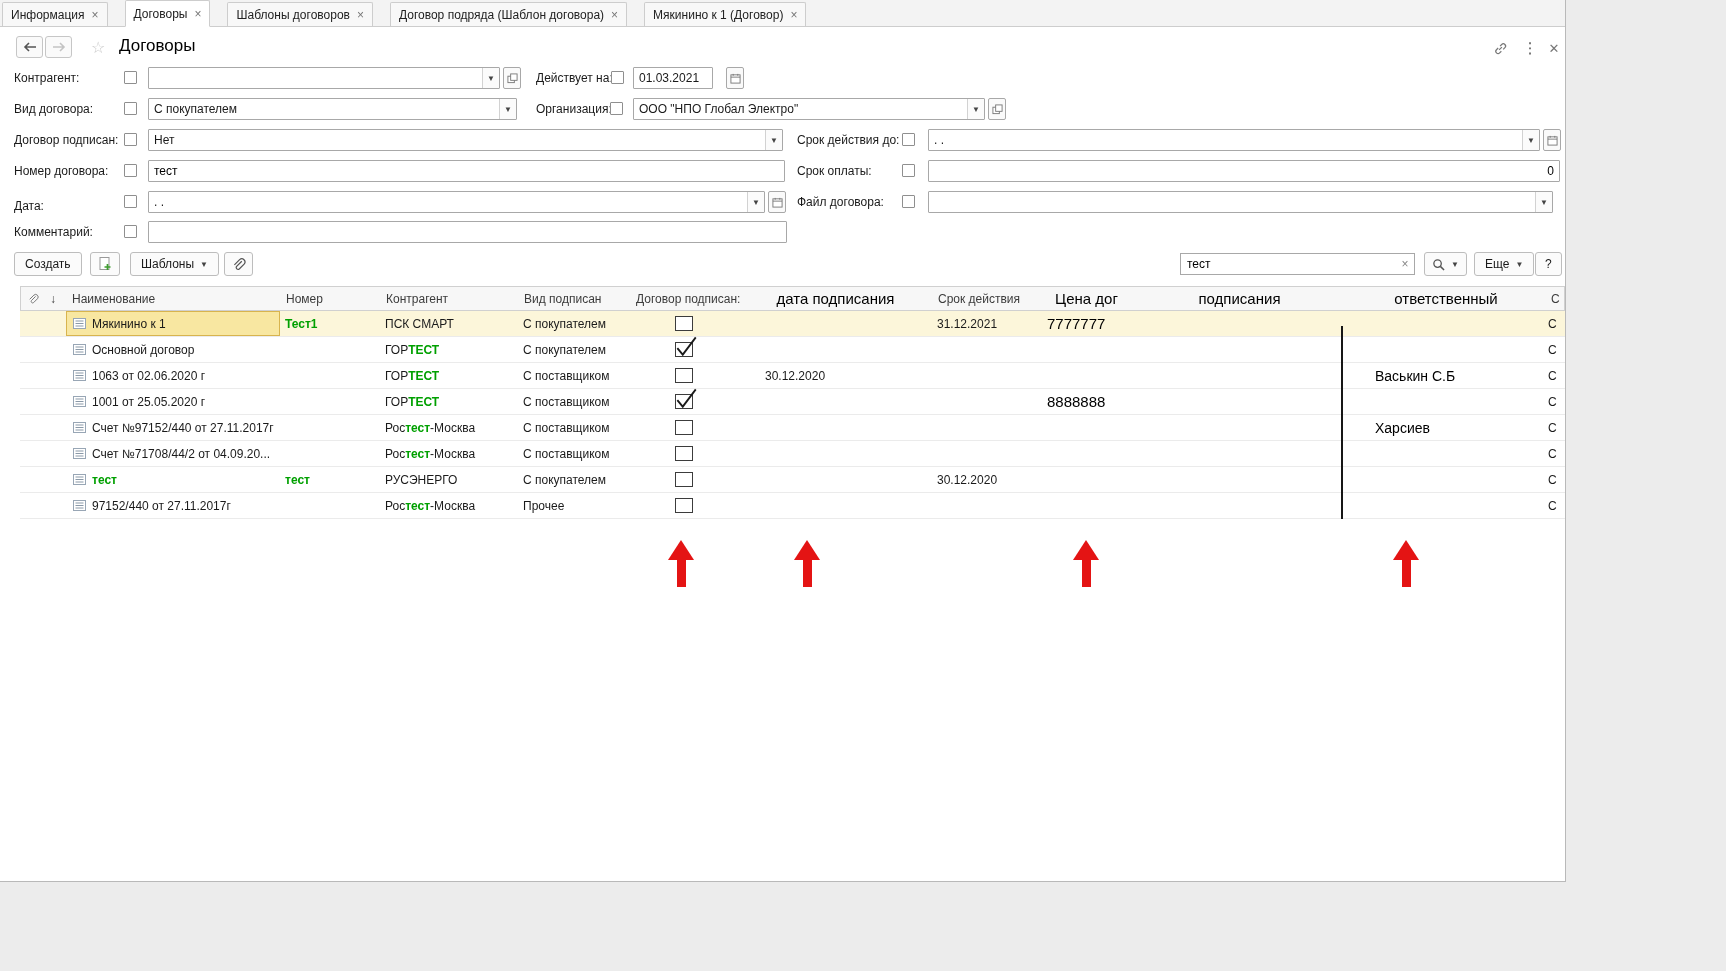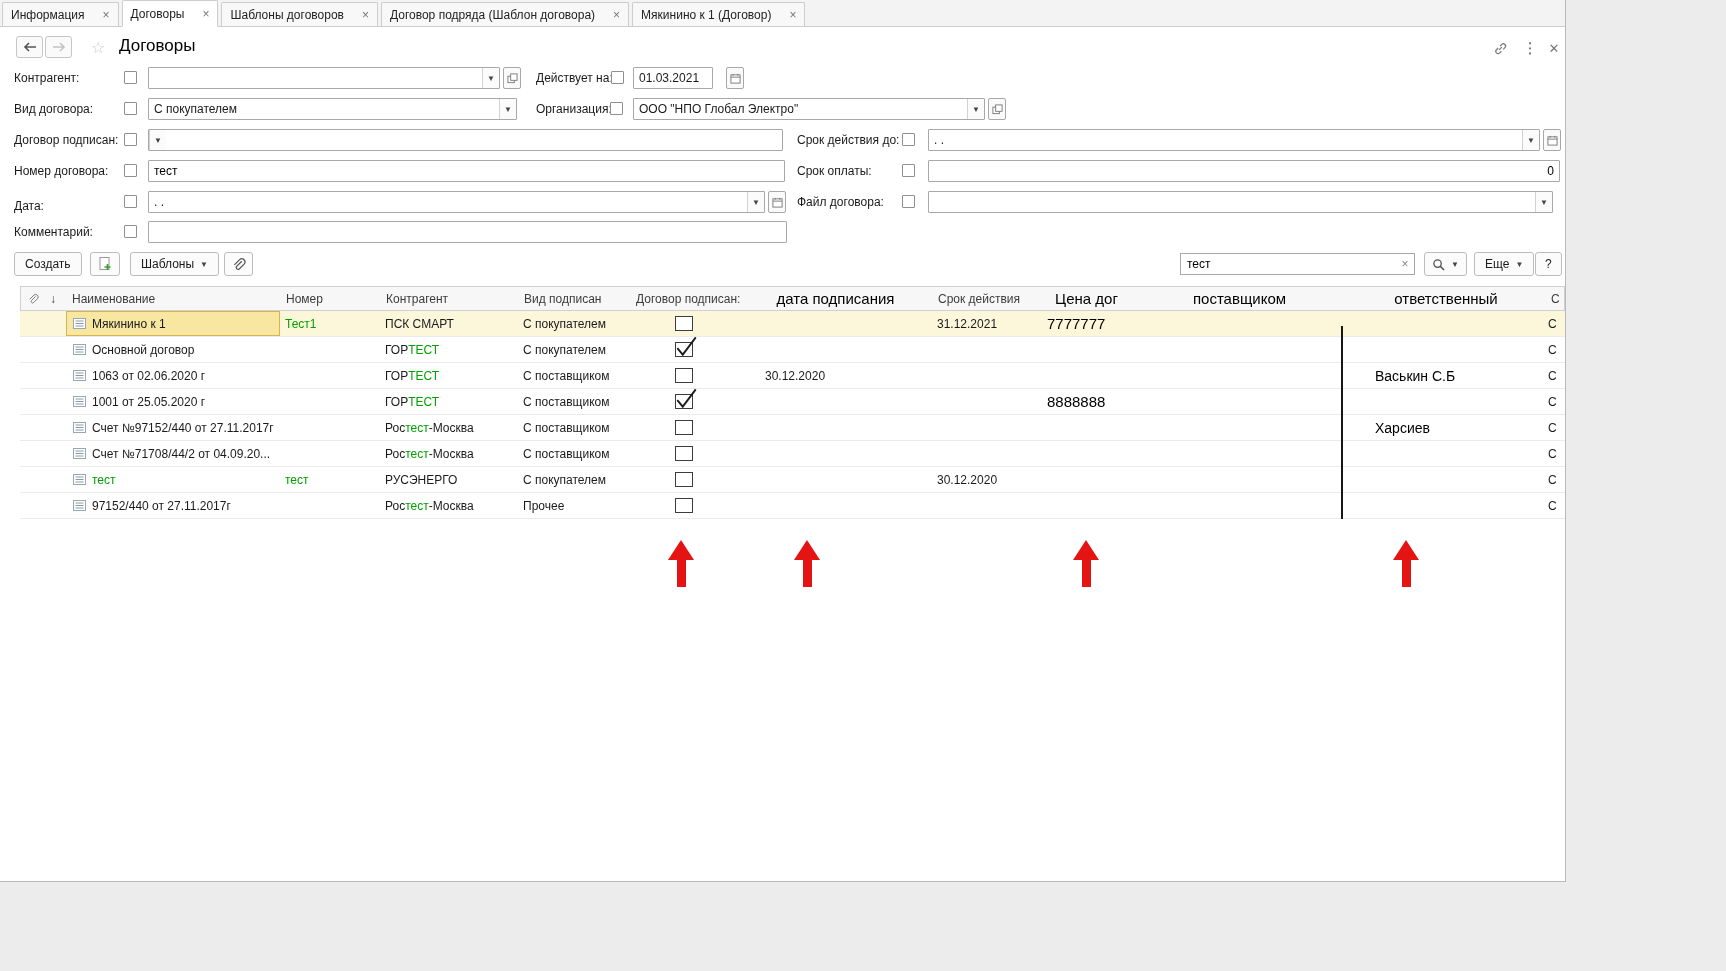--- a/index.html
+++ b/index.html
@@ -5,22 +5,22 @@
   *{box-sizing:border-box;margin:0;padding:0}
   html,body{width:1726px;height:971px}
   body{background:#ececec;font-family:"Liberation Sans",sans-serif;position:relative;overflow:hidden;color:#1a1a1a}
 
   .win{position:absolute;left:0;top:0;width:1566px;height:882px;background:#fff;
        border-right:1px solid #b9b9b9;border-bottom:1px solid #b9b9b9}
 
   
   .tabbar{position:absolute;left:0;top:0;width:100%;height:27px;background:#f3f3f3;
           border-bottom:1px solid #cdcdcd;display:flex;align-items:flex-end;padding-left:2px}
-  .tab{height:24px;display:inline-flex;align-items:center;gap:18px;padding:0 8px;background:#f8f8f8;
-       border:1px solid #cdcdcd;border-bottom:none;margin-right:3px;font-size:12px;color:#222;
+  .tab{height:24px;display:inline-flex;align-items:center;gap:7px;padding:0 8px;background:#f8f8f8;
+       border:1px solid #cdcdcd;border-bottom:none;margin-right:17px;font-size:12px;color:#222;
        border-radius:2px 2px 0 0;cursor:default;white-space:nowrap}
   .tab.active{background:#fff;height:27px;margin-bottom:-1px;border-bottom:1px solid #fff}
   .tab-close{color:#777;font-size:12px;line-height:1}
 
   
   .navbtn{position:absolute;width:27px;height:22px;border:1px solid #c6c6c6;border-radius:3px;
           background:#fafafa;display:flex;align-items:center;justify-content:center;font-size:13px}
   .page-title{position:absolute;left:119px;top:36px;font-size:17px;color:#000}
   .star{position:absolute;left:91px;top:38px;font-size:16px;color:#c9c9c9}
   .topicon{position:absolute;top:39px;display:flex;align-items:center;justify-content:center;
@@ -56,21 +56,21 @@
   .th{padding-left:5px;white-space:nowrap;overflow:visible}
   .th.icn{display:flex;justify-content:center;padding:0}
   .th.ann{font-size:15px;color:#000;text-align:center;padding:0}
   .tr{display:grid;grid-template-columns:var(--cols);height:26px;border-bottom:1px solid #ebebeb;
       align-items:center;font-size:12px;color:#1a1a1a}
   .tr.sel{background:#fcf6da}
   .td{padding-left:5px;white-space:nowrap;overflow:hidden;height:100%;display:flex;align-items:center}
   .namecell{gap:6px;padding-left:7px}
   .namecell.cursel{background:#f8e7a1;box-shadow:inset 0 0 0 1px #d8b44e}
   .docic{display:inline-flex;flex:none}
-  .hl{color:#00a000;font-weight:400}
+  .hl{color:#00a000;font-weight:700}
   .td.ck{justify-content:center;padding:0;overflow:visible}
   .cbx{width:18px;height:15px;border:1px solid #3c3c3c;background:#fff;display:inline-block;position:relative}
   .cbx svg{position:absolute;left:-3px;top:-10px;overflow:visible}
   .datecell{padding-left:28px}
   .price{font-size:15px;padding-left:8px;color:#000}
   .resp{font-size:14px;padding-left:30px;color:#000}
   .tailcell{padding-left:3px}
 
   
   .vline{position:absolute;left:1341px;top:326px;width:2px;height:193px;background:#161616}
@@ -171,20 +171,21 @@
   <div class="sidebtn" style="left:988px;top:98px">
     <svg width="11" height="11" viewBox="0 0 12 12">
         <rect x="1" y="3.5" width="7" height="7" fill="#fff" stroke="#777"></rect>
         <rect x="4" y="1" width="7" height="7" fill="#fff" stroke="#777"></rect>
       </svg>
   </div>
 
   <span class="flabel" style="left:14px;top:133px">Договор подписан:</span>
   <span class="fcb" style="left:124px;top:133px"></span>
   <div class="field" style="left:148px;top:129px;width:635px">
+    <span class="val">Нет</span>
     <span class="drop">▼</span>
   </div>
 
   <span class="flabel" style="left:797px;top:133px">Срок действия до:</span>
   <span class="fcb" style="left:902px;top:133px"></span>
   <div class="field" style="left:928px;top:129px;width:612px">
     <span class="val">. .</span>
     <span class="drop">▼</span>
   </div>
   <div class="sidebtn" style="left:1543px;top:129px">
@@ -283,21 +284,21 @@
         </div>
         <div class="th c1">↓</div>
         <div class="th c2">Наименование</div>
         <div class="th c3">Номер</div>
         <div class="th c4">Контрагент</div>
         <div class="th c5">Вид подписан</div>
         <div class="th c6">Договор подписан:</div>
         <div class="th c7 ann">дата подписания</div>
         <div class="th c8">Срок действия</div>
         <div class="th c9 ann">Цена дог</div>
-        <div class="th c10 ann">поставщиком</div>
+        <div class="th c10 ann">подписания</div>
         <div class="th c11 ann">ответственный</div>
         <div class="th c12">С</div>
       </div>
     <div class="tbody">
         <div class="tr sel">
           <div class="td c0"></div>
           <div class="td c1"></div>
           <div class="td c2 namecell cursel">
             <span class="docic">
               <svg width="13" height="11" viewBox="0 0 13 11">

